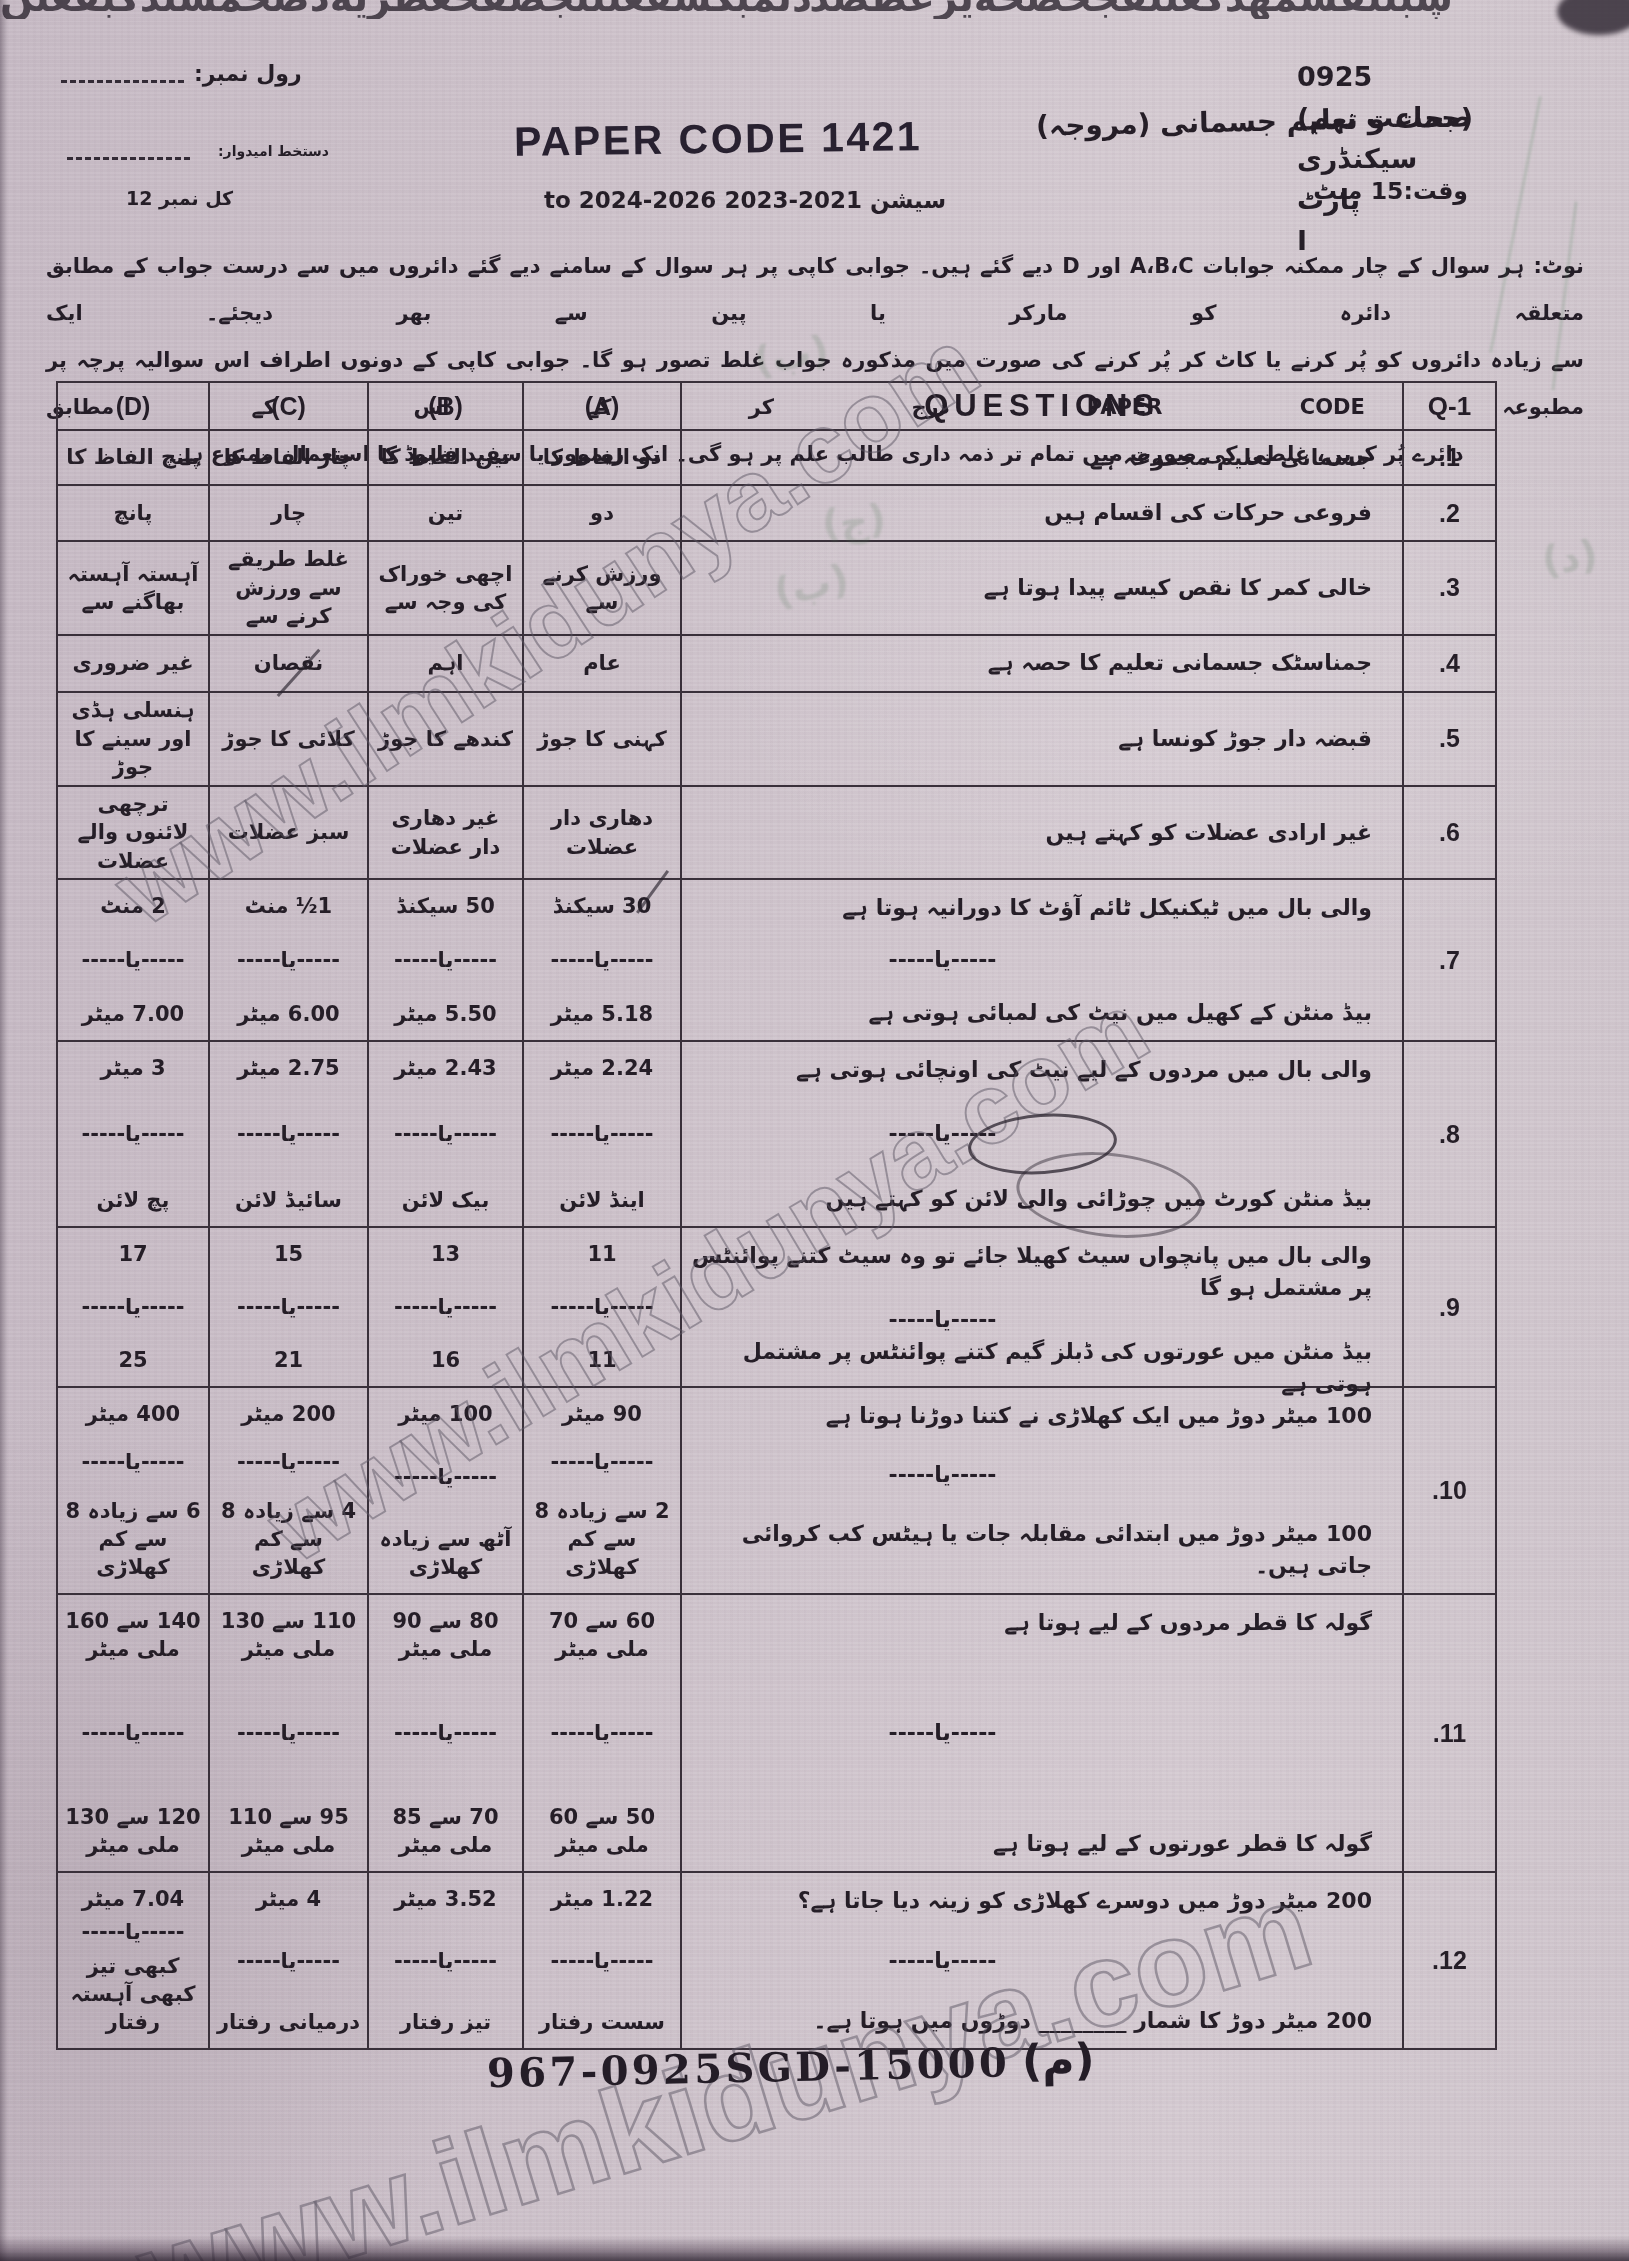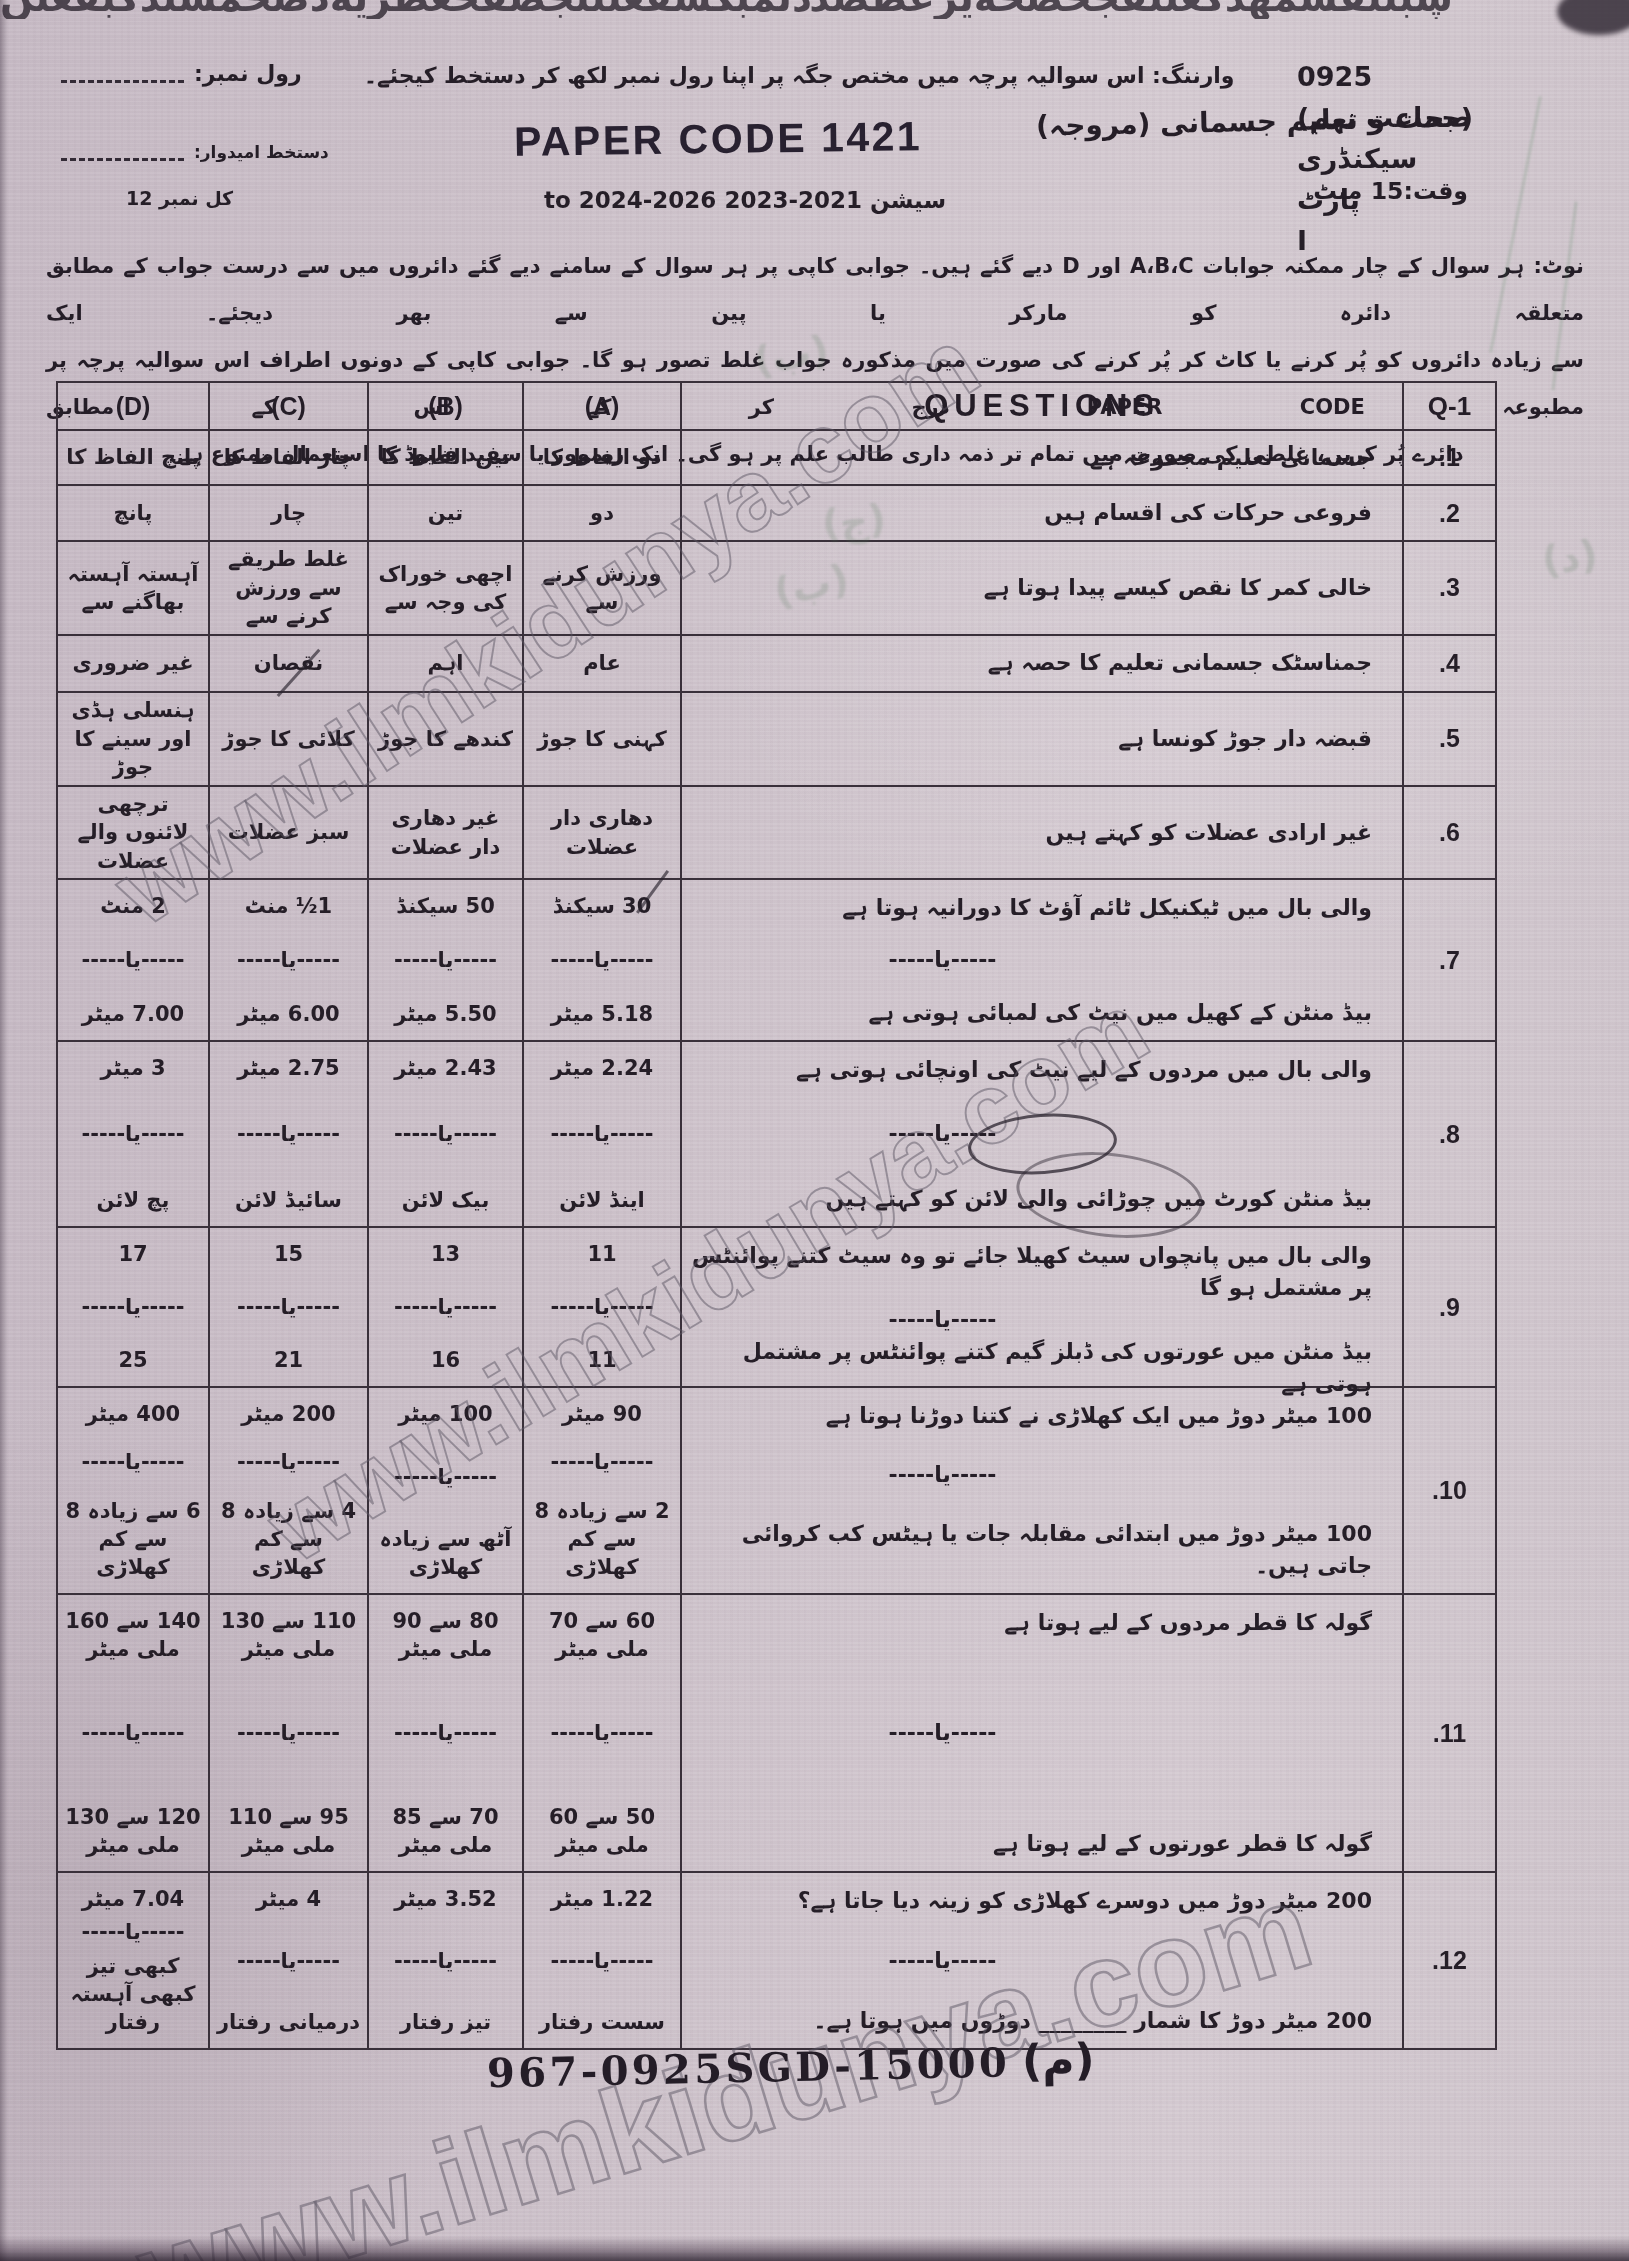--- a/index.html
+++ b/index.html
@@ -31,22 +31,22 @@
   
   .h-line1{ position:absolute; top:61px; left:61px; right:157px; display:flex;
     justify-content:space-between; align-items:flex-start; font-weight:700; font-size:22px; }
   .h-roll{ direction:rtl; display:flex; align-items:center; gap:10px; white-space:nowrap; }
   .dashline{ display:inline-block; width:123px; height:15px; border-bottom:3.4px dashed #332b36; }
   .h-warning{ direction:rtl; font-size:22px; padding-top:1.7px; }
   .h-series{ direction:ltr; display:flex; gap:10px; font-size:27px; align-items:baseline; white-space:nowrap;flex-direction:column; }
   .h-subject{ position:absolute; top:105px; right:158px; direction:rtl; font-size:28px; font-weight:700; transform:rotate(-1.2deg); }
   .h-code{ position:absolute; top:116px; left:514px; font-family:"Liberation Sans","DejaVu Sans",sans-serif;
     font-size:41px; font-weight:800; letter-spacing:2.5px; transform:rotate(-0.8deg); color:#282130; }
-  .h-sign{ position:absolute; top:142px; left:61px; direction:rtl; font-size:17px; font-weight:700;
-    display:flex; align-items:center; gap:10px; }
+  .h-sign{ position:absolute; top:142px; left:67px; direction:rtl; font-size:14px; font-weight:700;
+    display:flex; align-items:center; gap:28px; }
   .h-time{ position:absolute; top:177px; right:162px; direction:rtl; font-size:23.6px; font-weight:700; }
   .h-session{ position:absolute; top:187px; left:544px; direction:rtl; font-size:23px; font-weight:700; }
   .h-total{ position:absolute; top:187px; left:126px; direction:rtl; font-size:19px; font-weight:700; }
 
   
   .note{ position:absolute; top:243px; left:46px; right:46px; direction:rtl;
     font-size:21px; font-weight:700; line-height:47px; color:#241d27; }
   .note .l1,.note .l2{ text-align:justify; text-align-last:justify; }
   .note .l3{ text-align:center; }
 
@@ -96,21 +96,20 @@
 
   <div class="top-bleed">ڛبٹلقسمھڈکعثنفجحصخةيرغطضذڈلمبکسقعٹنثجصفحغطريةذضخمسلڈکبقعٹن</div>
   <div class="corner-blob"></div>
   <div class="left-edge"></div>
 
   <div class="h-line1">
     <span class="h-roll">
       <span>رول نمبر:</span>
       <span class="dashline"></span>
     </span>
-    <span class="h-warning">وارننگ: اس سوالیہ پرچہ میں مختص جگہ پر اپنا رول نمبر لکھ کر دستخط کیجئے۔</span>
     <span class="h-series">
       <span>0925</span>
       <span dir="rtl">(جماعت نہم)</span>
       <span dir="rtl">سیکنڈری</span>
       <span dir="rtl">پارٹ</span>
       <span>I</span>
     </span>
   </div>
 
   <div class="h-subject">صحت و تعلیم جسمانی (مروجہ)</div>

